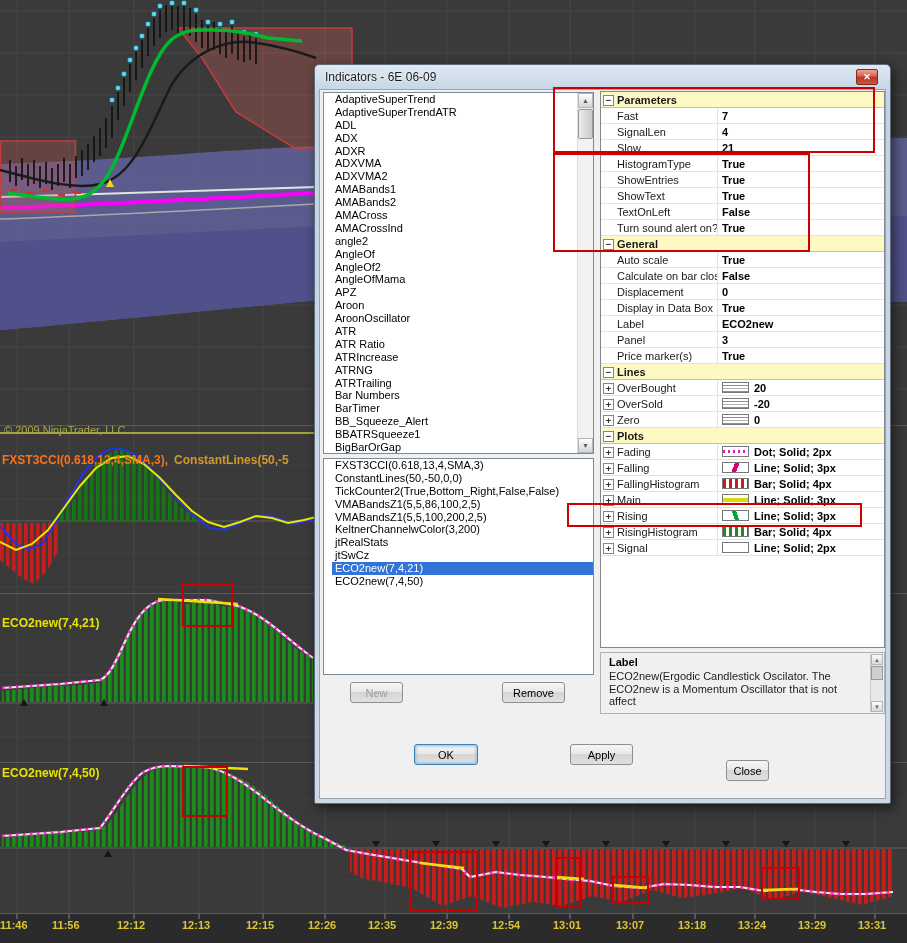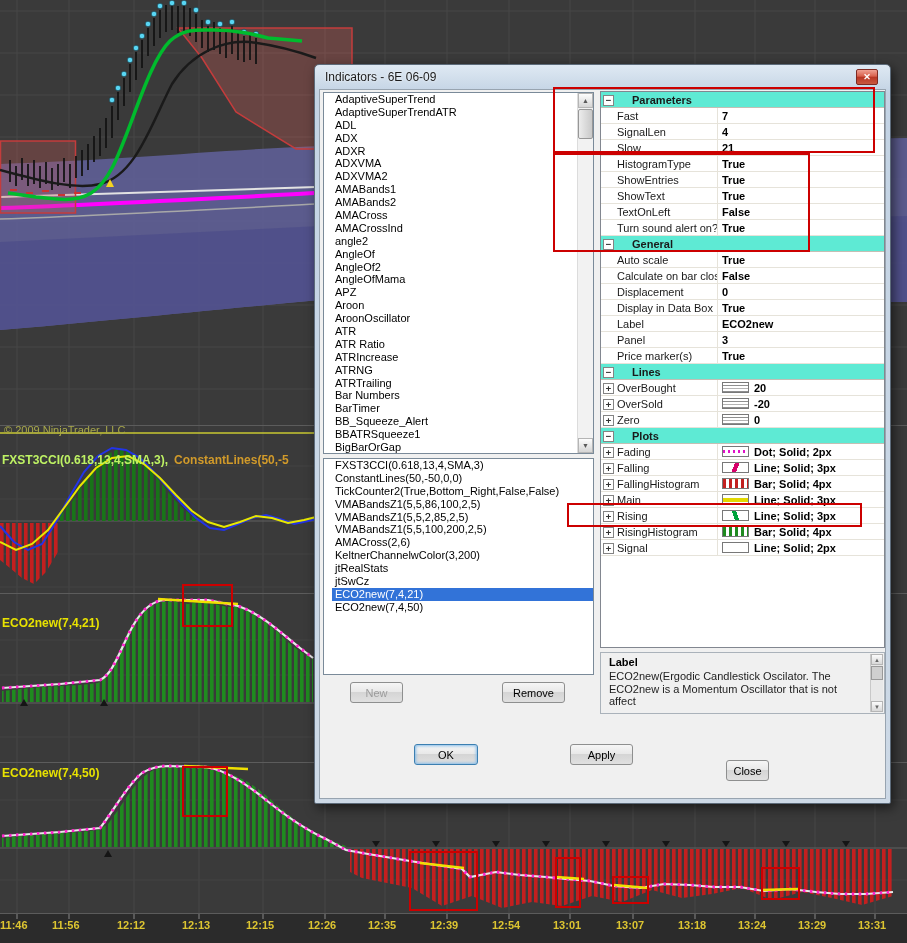--- a/index.html
+++ b/index.html
@@ -7,21 +7,21 @@
   .screen {
     position: relative; width: 907px; height: 943px; overflow: hidden;
     background: #3a3a3a; font-family: "Liberation Sans", sans-serif;
   }
   .chart-svg { position:absolute; left:0; top:0; z-index:0; }
 
   
   .chart-label { position:absolute; z-index:2; white-space:nowrap; }
   .copyright { left:4px; top:424px; color:#a8a84a; font-size:11px; }
   .panel2-labels { left:2px; top:453px; font-weight:bold; font-size:12px; }
-  .lbl-yellow { color:#bef264; }
+  .lbl-yellow { color:#f97316; }
   .lbl-orange { color:#d19a2a; margin-left:6px; }
   .eco21-label { left:2px; top:616px; color:#e8e200; font-weight:bold; font-size:12px; }
   .eco50-label { left:2px; top:766px; color:#e8e200; font-weight:bold; font-size:12px; }
   .time-axis { position:absolute; left:0; top:914px; width:907px; height:29px; z-index:2; }
   .time-axis span { position:absolute; top:5px; color:#ddc531; font-weight:bold; font-size:11px; }
 
   
   .dialog {
     position:absolute; left:314px; top:64px; width:577px; height:740px; z-index:10;
     background: linear-gradient(#dfe9f3, #c3d3e4 28px, #cdd9e6);
@@ -70,21 +70,21 @@
   .prow { display:flex; height:16px; align-items:center; font-size:11px; border-bottom:1px solid #e6e3da; background:#fff; }
   .expand-icon { width:14px; height:10px; flex:none; margin-left:2px; }
   .prow.expandable .expand-icon::before,
   .prow.row-section .expand-icon::before {
     content:"+"; display:block; width:9px; height:9px; border:1px solid #848484; background:#fff;
     font:bold 9px/8px "DejaVu Sans Mono", monospace; text-align:center; color:#333;
   }
   .prow.row-section .expand-icon::before { content:"−"; }
   .pname { width:101px; flex:none; align-self:stretch; display:flex; align-items:center; overflow:hidden; white-space:nowrap; color:#1a1a1a; border-right:1px solid #e6e3da; }
   .pvalue { flex:1; display:flex; align-items:center; padding-left:4px; font-weight:bold; white-space:nowrap; overflow:hidden; }
-  .prow.row-section { background:#5eead4; font-weight:bold; border-bottom:1px solid #c3bfb4;gap:15px; }
+  .prow.row-section { background:#fef9c3; font-weight:bold; border-bottom:1px solid #c3bfb4; }
   .prow.row-section .pname { width:auto; border-right:none; }
   .swatch { display:none; width:27px; height:11px; border:1px solid #787878; margin-right:5px; flex:none; background:#fff; }
   .prow[data-swatch] .swatch { display:block; }
   .prow[data-swatch="lines"] .swatch { background:linear-gradient(#fff 0 2px,#8f8f8f 2px 3px,#fff 3px 5px,#b3b3b3 5px 6px,#fff 6px 8px,#8f8f8f 8px 9px,#fff 9px); }
   .prow[data-swatch="fading"] .swatch { background:repeating-linear-gradient(90deg,#e013c8 0 2px,#fff 2px 5px) 0 3px/100% 3px no-repeat,#fff; }
   .prow[data-swatch="falling"] .swatch { background:linear-gradient(112deg,#fff 42%,#d6006a 42% 58%,#fff 58%); }
   .prow[data-swatch="falling-histogram"] .swatch { background:repeating-linear-gradient(90deg,#c22020 0 3px,#fff 3px 6px); }
   .prow[data-swatch="main"] .swatch { background:linear-gradient(#fff 0 3px,#e3d800 3px 7px,#fff 7px); }
   .prow[data-swatch="rising"] .swatch { background:linear-gradient(70deg,#fff 42%,#00a33c 42% 58%,#fff 58%); }
   .prow[data-swatch="rising-histogram"] .swatch { background:repeating-linear-gradient(90deg,#1f8b1f 0 3px,#fff 3px 6px); }
@@ -285,23 +285,21 @@
       </div>
     </div>
 
     <div class="listbox list-configured">
       <div class="list-inner">
 
       <div class="li">FXST3CCI(0.618,13,4,SMA,3)</div>
           <div class="li">ConstantLines(50,-50,0,0)</div>
           <div class="li">TickCounter2(True,Bottom_Right,False,False)</div>
           <div class="li">VMABandsZ1(5,5,86,100,2,5)</div>
-          <div class="li">VMABandsZ1(5,5,2,85,2,5)</div>
           <div class="li">VMABandsZ1(5,5,100,200,2,5)</div>
-          <div class="li">AMACross(2,6)</div>
           <div class="li">KeltnerChannelwColor(3,200)</div>
           <div class="li">jtRealStats</div>
           <div class="li">jtSwCz</div>
           <div class="li selected">ECO2new(7,4,21)</div>
           <div class="li">ECO2new(7,4,50)</div>
         </div>
     </div>
 
     <div class="btn disabled" id="btn-new">New</div>
     <div class="btn" id="btn-remove">Remove</div>

